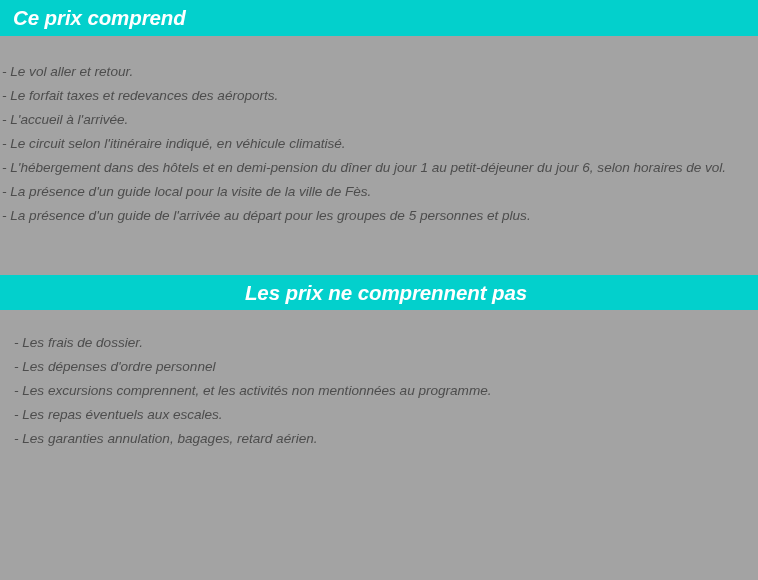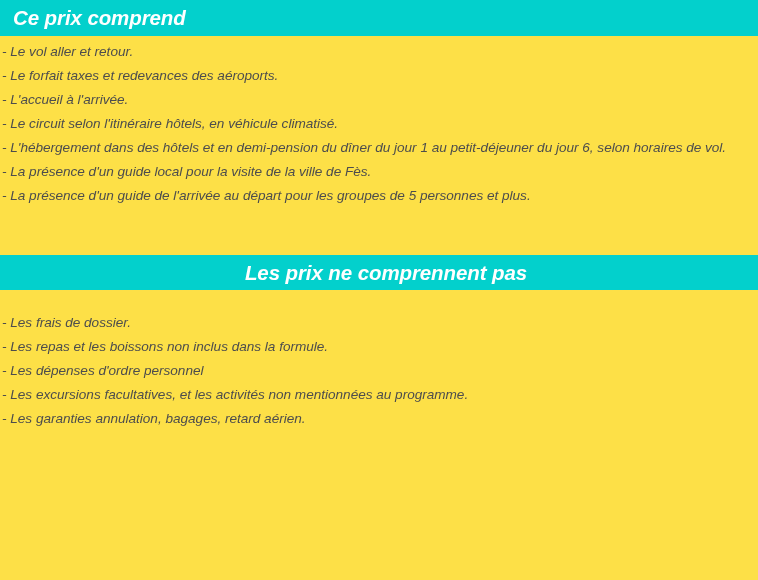--- a/index.html
+++ b/index.html
@@ -10,21 +10,21 @@
     width: 758px;
     height: 580px;
     background: #ffffff;
     font-family: "Liberation Sans", "DejaVu Sans", sans-serif;
     overflow: hidden;
   }
   .page {
     position: relative;
     width: 758px;
     height: 580px;
-    background: #fde047;
+    background: #a3a3a3;
   }
   .section-header {
     width: 758px;
     background: #03d0cc;
     color: #ffffff;
     font-size: 20.5px;
     font-weight: bold;
     font-style: italic;
     letter-spacing: -0.1px;
     box-sizing: border-box;
@@ -53,57 +53,57 @@
     font-size: 13.6px;
     font-style: italic;
     color: #4d4d4d;
     line-height: 24px;
     height: 24px;
     white-space: nowrap;
     padding-left: 1px;
     letter-spacing: -0.02px;
   }
   #list-included {
-    margin-top: 4px;
+    margin-top: 24px;
     padding-left: 1px;
   }
   #list-excluded {
     margin-top: 21px;
-    padding-left: 1px;
+    padding-left: 13px;
   }
   .spacer-between {
     height: 47px;
   }
 </style>
 </head>
 <body>
 
 <div class="page">
 
   <div class="section-header" id="header-included">
     <span class="hdr-text">Ce prix comprend</span>
   </div>
 
   <ul class="bullet-list" id="list-included">
     <li>- Le vol aller et retour.</li>
     <li>- Le forfait taxes et redevances des aéroports.</li>
     <li>- L'accueil à l'arrivée.</li>
-    <li>- Le circuit selon l'itinéraire hôtels, en véhicule climatisé.</li>
+    <li>- Le circuit selon l'itinéraire indiqué, en véhicule climatisé.</li>
     <li>- L'hébergement dans des hôtels et en demi-pension du dîner du jour 1 au petit-déjeuner du jour 6, selon horaires de vol.</li>
     <li>- La présence d'un guide local pour la visite de la ville de Fès.</li>
     <li>- La présence d'un guide de l'arrivée au départ pour les groupes de 5 personnes et plus.</li>
   </ul>
 
   <div class="spacer-between"></div>
 
   <div class="section-header" id="header-excluded">
     <span class="hdr-text">Les prix ne comprennent pas</span>
   </div>
 
   <ul class="bullet-list" id="list-excluded">
     <li>- Les frais de dossier.</li>
-    <li>- Les repas et les boissons non inclus dans la formule.</li>
     <li>- Les dépenses d'ordre personnel</li>
-    <li>- Les excursions facultatives, et les activités non mentionnées au programme.</li>
+    <li>- Les excursions comprennent, et les activités non mentionnées au programme.</li>
+    <li>- Les repas éventuels aux escales.</li>
     <li>- Les garanties annulation, bagages, retard aérien.</li>
   </ul>
 
 </div>
 
 </body></html>

